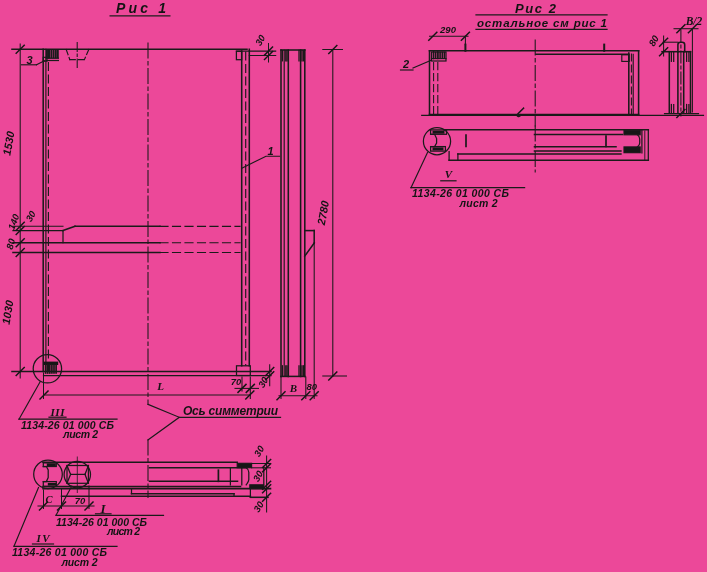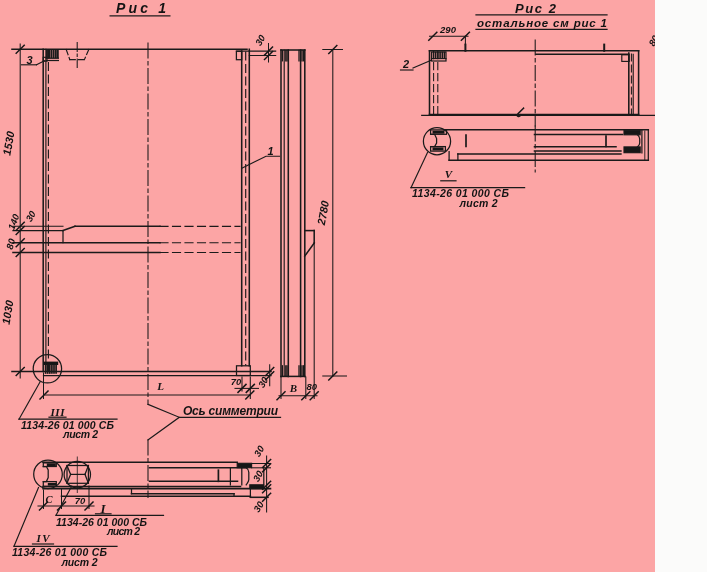--- a/index.html
+++ b/index.html
@@ -1,16 +1,16 @@
 <!DOCTYPE html>
 <html><head>
 <meta charset="utf-8">
 <style>
 html,body{margin:0;padding:0;background:#fbfbfa;}
-#page{position:relative;width:655px;height:572px;background:#fca5a5;overflow:hidden;}
+#page{position:relative;width:707px;height:572px;background:#ec4899;overflow:hidden;}
 svg{position:absolute;left:0;top:0;}
 text{font-family:"Liberation Sans",sans-serif;font-style:italic;font-weight:bold;fill:#141414;}
 .ser{font-family:"Liberation Serif",serif;}
 </style>
 </head>
 <body>
 <div id="page">
 <svg width="707" height="572" viewBox="0 0 707 572">
 <defs>
 <path id="tk" d="M-4,4 L4,-4" stroke="#161616" stroke-width="1.5" fill="none"></path>

